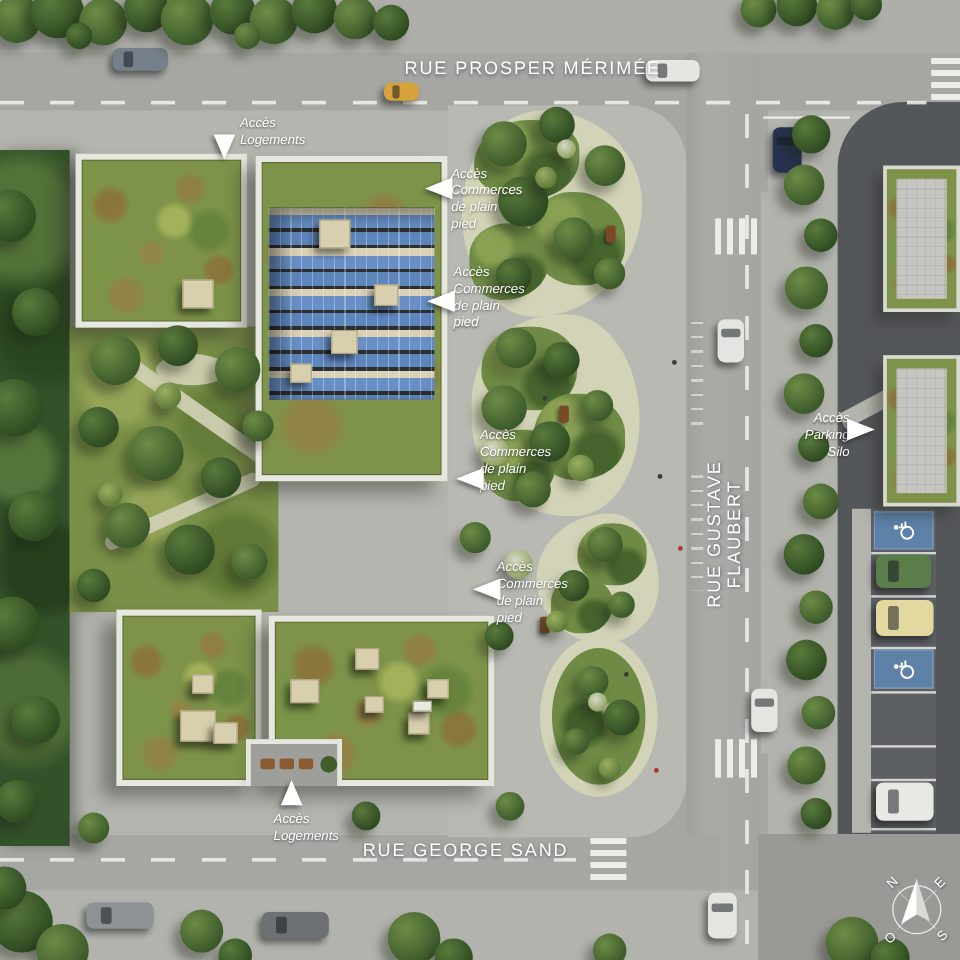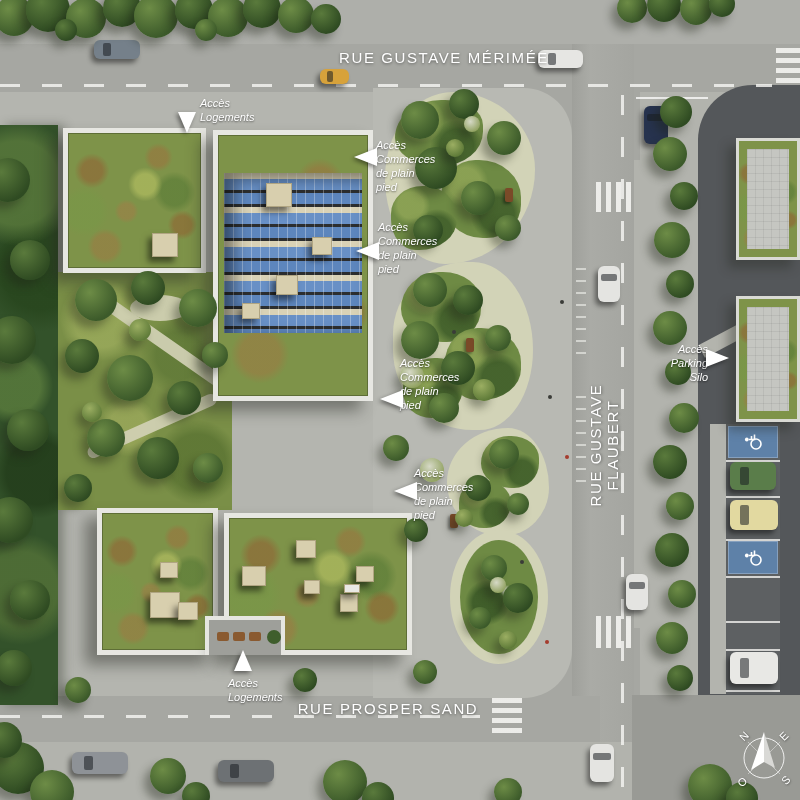--- a/index.html
+++ b/index.html
@@ -345,23 +345,23 @@
       <div class="tree t-m" style="left: 469px; top: 607px; width: 22px; height: 22px;"></div>
       <div class="tree t-l" style="left: 499px; top: 631px; width: 18px; height: 18px;"></div>
       <div class="tree t-p" style="left: 490px; top: 577px; width: 16px; height: 16px;"></div>
       <div class="tree t-m" style="left: 383px; top: 435px; width: 26px; height: 26px;"></div>
       <div class="tree t-d" style="left: 404px; top: 518px; width: 24px; height: 24px;"></div>
       <div class="tree t-m" style="left: 65px; top: 677px; width: 26px; height: 26px;"></div>
       <div class="tree t-d" style="left: 293px; top: 668px; width: 24px; height: 24px;"></div>
       <div class="tree t-m" style="left: 413px; top: 660px; width: 24px; height: 24px;"></div>
     </div>
 
-  <div class="street" style="left:324px;top:49px;width:240px;">RUE GUSTAVE MÉRIMÉE</div>
+  <div class="street" style="left:324px;top:49px;width:240px;">RUE PROSPER MÉRIMÉE</div>
   <div class="street" style="left:504px;top:428px;width:200px;transform:rotate(-90deg);">RUE GUSTAVE FLAUBERT</div>
-  <div class="street" style="left:278px;top:700px;width:220px;">RUE PROSPER SAND</div>
+  <div class="street" style="left:278px;top:700px;width:220px;">RUE GEORGE SAND</div>
 
   <div class="lbl" style="left:200px;top:96px;width:80px;">Accès
 Logements</div>
   <div class="arrow down" style="left:178px;top:112px;"></div>
 
   <div class="lbl" style="left:376px;top:138px;width:72px;">Accès
 Commerces
 de plain
 pied</div>
   <div class="arrow left" style="left:354px;top:148px;"></div>

